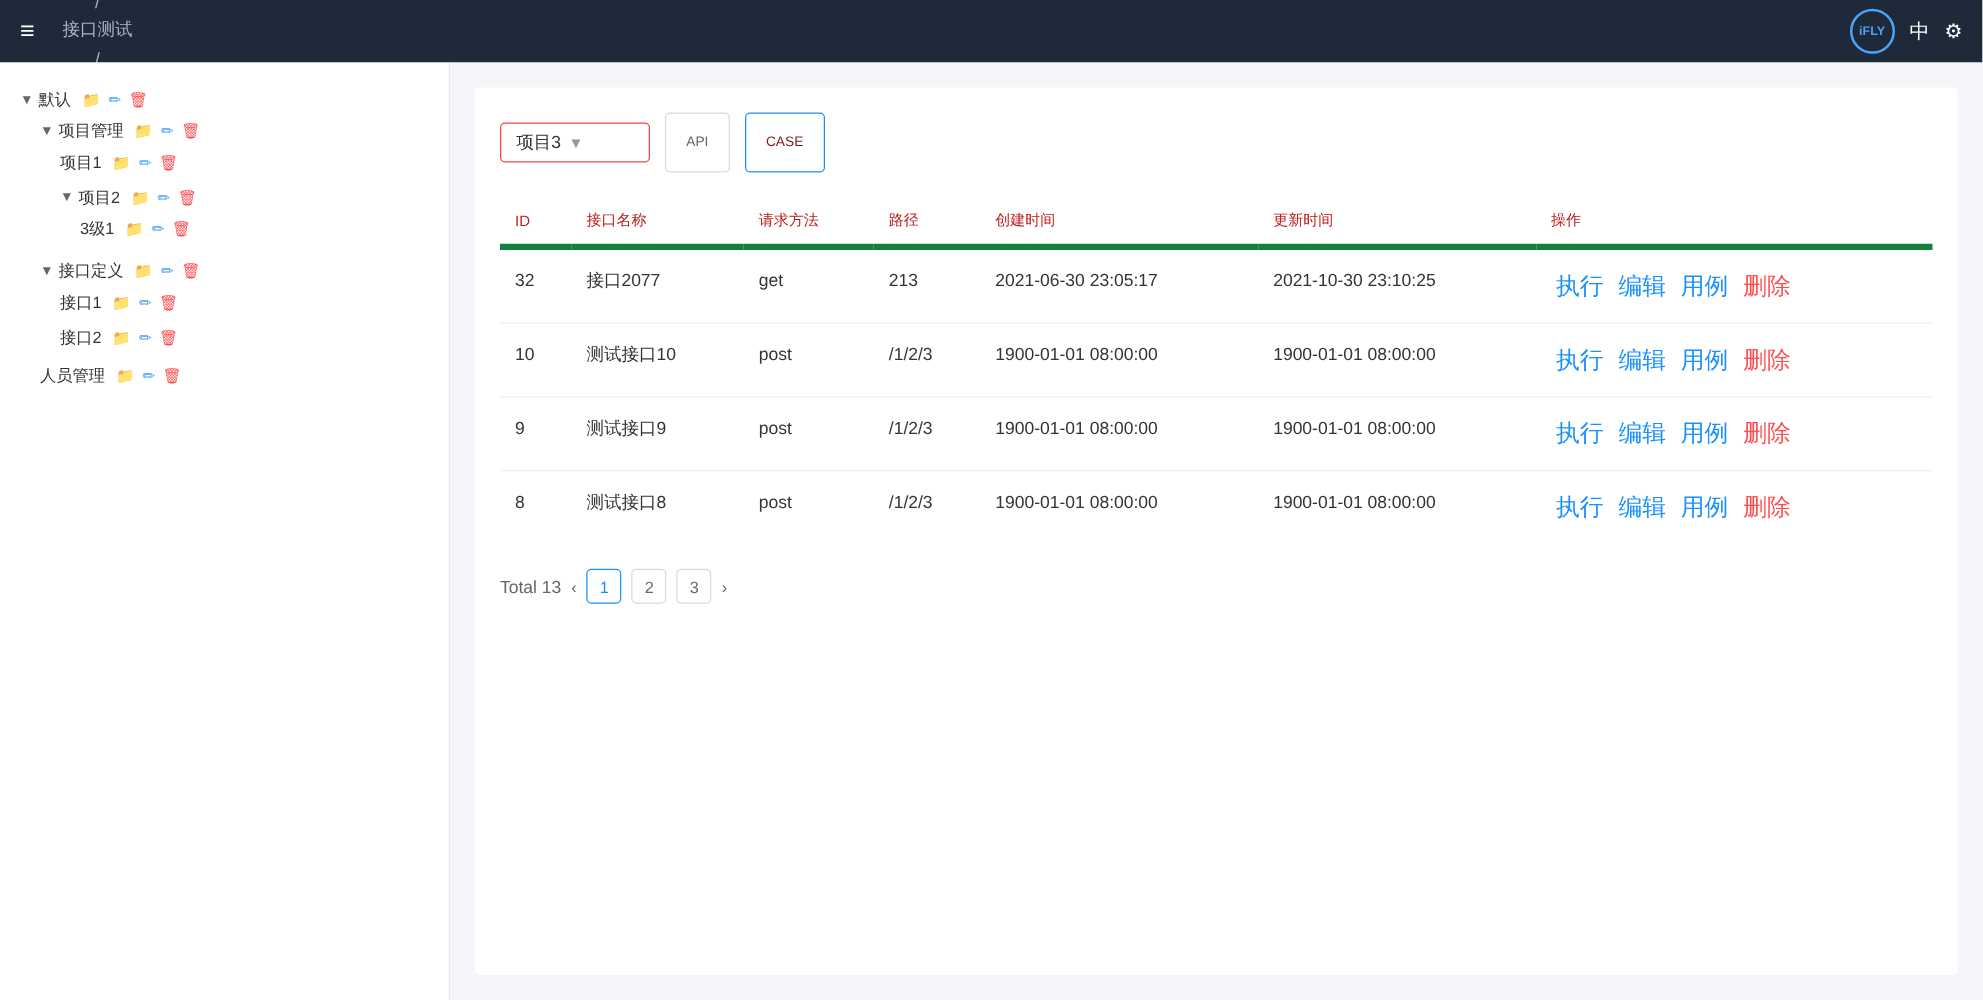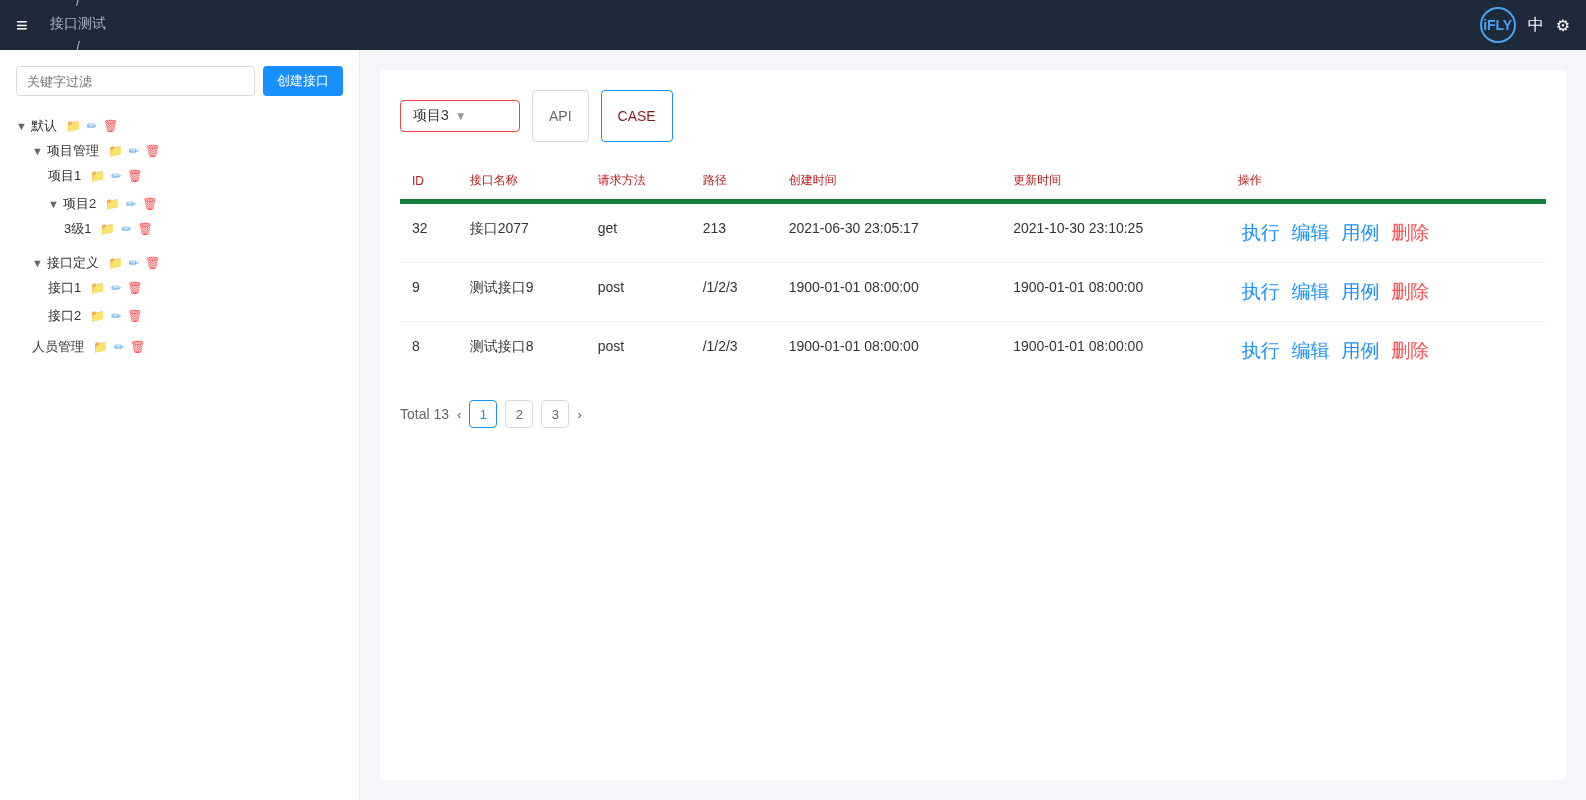--- a/index.html
+++ b/index.html
@@ -17,21 +17,21 @@
     .header-left { display: flex; align-items: center; gap: 16px; }
     .hamburger-icon { color: white; font-size: 20px; cursor: pointer; }
     .breadcrumb { display: flex; align-items: center; gap: 6px; font-size: 14px; flex-direction: column; }
     .breadcrumb-item { color: #aab4c4; }
     .breadcrumb-item.active { color: #4aa3f5; }
     .breadcrumb-sep { color: #aab4c4; }
     .header-right { display: flex; align-items: center; gap: 12px; }
     .ifly-logo {
       width: 36px; height: 36px; border-radius: 50%; border: 2px solid #4aa3f5;
       display: flex; align-items: center; justify-content: center;
-      color: #4aa3f5; font-size: 14px; font-weight: bold;
+      color: #4aa3f5; font-size: 10px; font-weight: bold;
     }
     .lang-btn { color: white; font-size: 16px; cursor: pointer; }
     .settings-icon { color: white; font-size: 16px; cursor: pointer; }
 
     
     .layout { display: flex; height: calc(800px - 50px); }
 
     
     .sidebar {
       width: 360px;
@@ -76,21 +76,21 @@
     .toolbar-row { display: flex; align-items: center; gap: 12px; margin-bottom: 20px; }
     .project-select {
       display: flex; align-items: center; gap: 6px;
       border: 1px solid #ef4444; border-radius: 4px;
       padding: 6px 12px; background: white; cursor: pointer; font-size: 14px;
       min-width: 120px;
     }
     .project-select-arrow { color: #999; font-size: 12px; }
     .tab-btn {
       border: 1px solid #d9d9d9; background: white; border-radius: 4px;
-      padding: 17px 16px; font-size: 14px; cursor: pointer; color: #666;
+      padding: 17px 16px; font-size: 11px; cursor: pointer; color: #666;
     }
     .tab-btn.active {
       border-color: #1890ff; color: #7f1d1d; background: white;
     }
     .search-input {
       margin-left: auto;
       border: 1px solid #d9d9d9; border-radius: 4px;
       padding: 6px 12px; font-size: 13px; color: #bbb; outline: none;
       width: 220px;
     }
@@ -136,24 +136,20 @@
   <div class="header-right">
     <div class="ifly-logo">iFLY</div>
     <span class="lang-btn">中</span>
     <span class="settings-icon">⚙</span>
   </div>
 </div>
 
 <div class="layout">
 
   <div class="sidebar">
-    <div class="sidebar-toolbar">
-      <input class="sidebar-search" type="text" placeholder="关键字过滤" style="">
-      <button class="sidebar-create-btn">创建接口</button>
-    </div>
 
     <div class="tree">
 
       <div class="tree-item">
         <div class="tree-row">
           <span class="tree-arrow">▼</span>
           <span class="tree-label folder">默认</span>
           <span class="tree-icon-btn">📁</span>
           <span class="tree-icon-btn">✏</span>
           <span class="tree-icon-btn" style="color:#ff4d4f">🗑</span>
@@ -277,20 +273,34 @@
       <td>2021-06-30 23:05:17</td>
       <td>2021-10-30 23:10:25</td>
       <td>
         <span class="action-btn">执行</span>
         <span class="action-btn">编辑</span>
         <span class="action-btn">用例</span>
         <span class="action-btn delete">删除</span>
       </td>
     </tr>
             <tr>
+      <td>10</td>
+      <td>测试接口10</td>
+      <td>post</td>
+      <td>/1/2/3</td>
+      <td>1900-01-01 08:00:00</td>
+      <td>1900-01-01 08:00:00</td>
+      <td>
+        <span class="action-btn">执行</span>
+        <span class="action-btn">编辑</span>
+        <span class="action-btn">用例</span>
+        <span class="action-btn delete">删除</span>
+      </td>
+    </tr>
+            <tr>
       <td>9</td>
       <td>测试接口9</td>
       <td>post</td>
       <td>/1/2/3</td>
       <td>1900-01-01 08:00:00</td>
       <td>1900-01-01 08:00:00</td>
       <td>
         <span class="action-btn">执行</span>
         <span class="action-btn">编辑</span>
         <span class="action-btn">用例</span>

